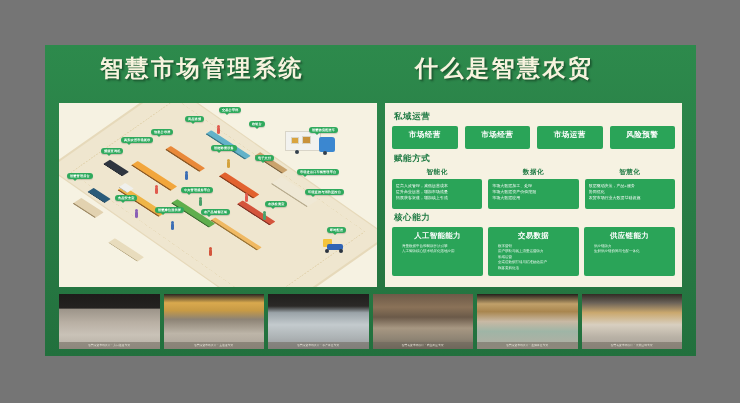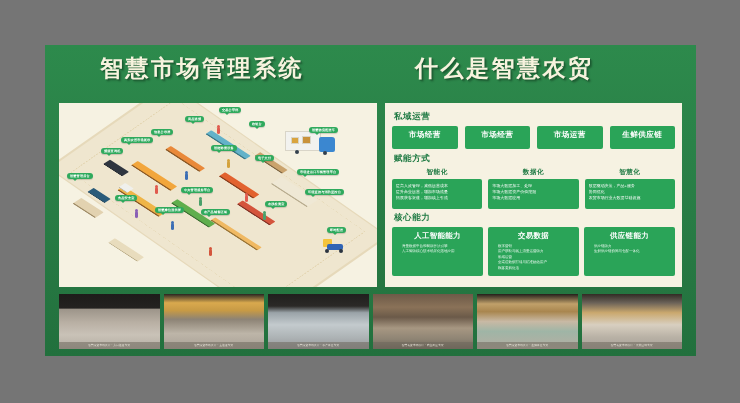--- a/index.html
+++ b/index.html
@@ -226,21 +226,21 @@
       </div>
     </div>
 
     <div class="panel panel-right">
 
       <div class="sec-head">私域运营</div>
       <div class="chips">
         <div class="chip">市场经营</div>
         <div class="chip">市场经营</div>
         <div class="chip">市场运营</div>
-        <div class="chip">生鲜供应链</div>
+        <div class="chip">风险预警</div>
       </div>
 
       <div class="sec-head">赋能方式</div>
       <div class="mode-row">
 
         <div class="mode-col">
           <div class="mode-title">智能化</div>
           <ul class="mode-box">
             <li>提高人效管理，减低运营成本</li>
             <li>提升商业运营，增加市场流量</li>

